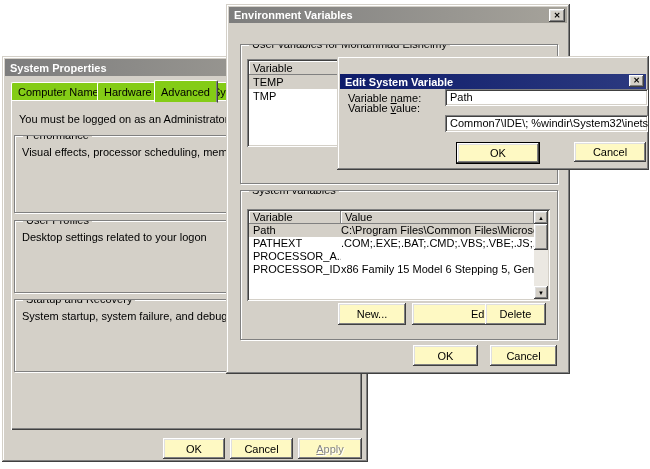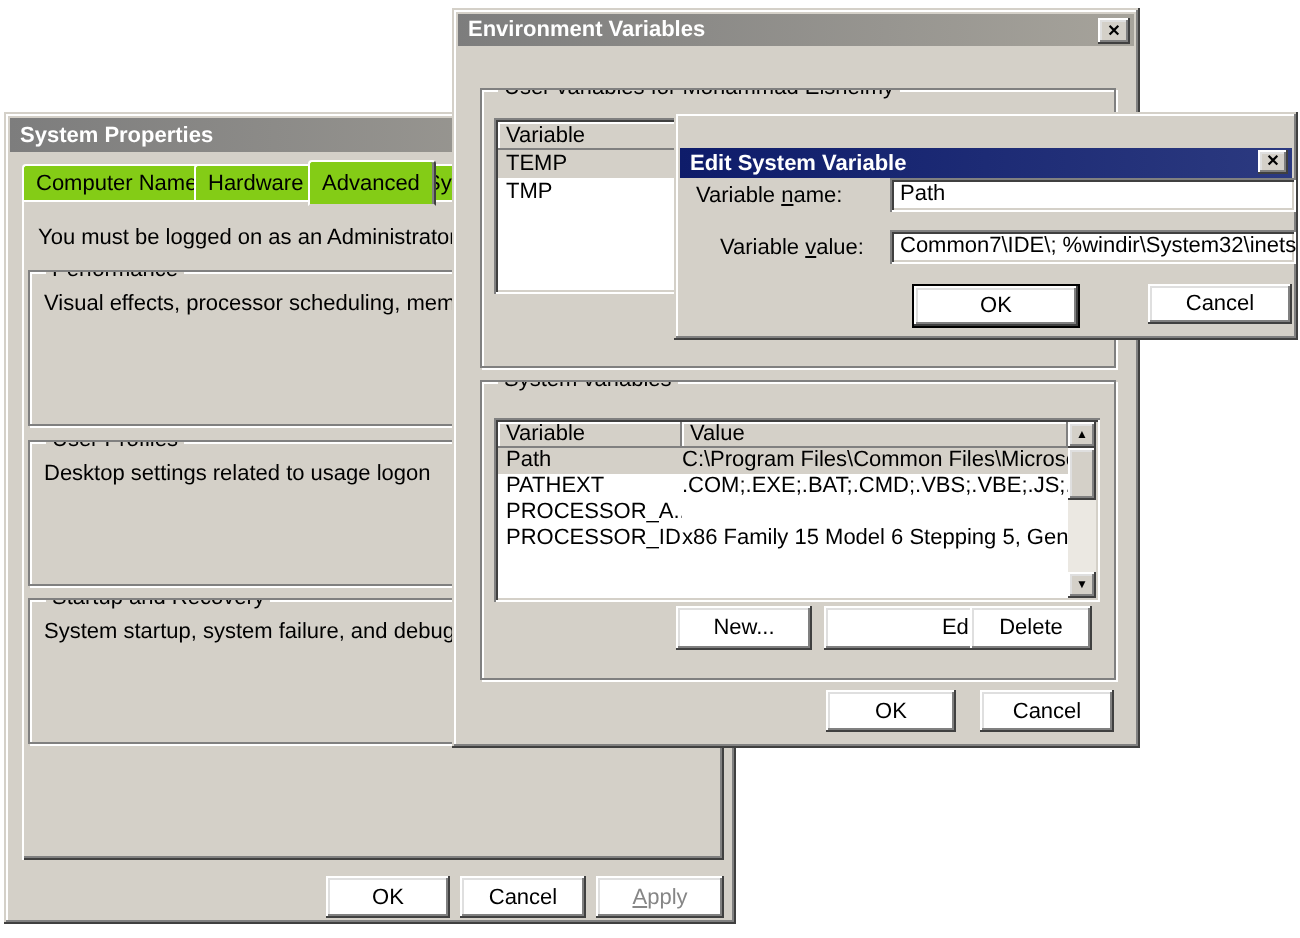--- a/index.html
+++ b/index.html
@@ -21,21 +21,21 @@
   .titlebar.inactive { background:linear-gradient(90deg,#7d7d7d,#a6a39b); }
   .titlebar.active   { background:linear-gradient(90deg,#0e1c6a,#2c3a80);margin-top:15px; }
   .xbtn {
     position:absolute; right:2px; top:2px; width:16px; height:13px;
     background:#d4d0c8; color:#000; font-size:8px; font-weight:bold;
     display:flex; align-items:center; justify-content:center; line-height:1;
     box-shadow: inset -1px -1px 0 #404040, inset 1px 1px 0 #ffffff,
                 inset -2px -2px 0 #808080, inset 2px 2px 0 #dfdfdf;
   }
   .btn {
-    position:absolute; background:#ffffff; white-space:nowrap;
+    position:absolute; background:#fef9c3; white-space:nowrap;
     display:flex; align-items:center; justify-content:center;
     box-shadow: inset -1px -1px 0 #404040, inset 1px 1px 0 #ffffff,
                 inset -2px -2px 0 #808080, inset 2px 2px 0 #dfdfdf;
   }
   .btn.default { border:1px solid #000; }
   .btn.disabled { color:#868686; text-shadow:1px 1px 0 #ffffff; }
   .group { position:absolute; border:1px solid #808080;
            box-shadow: inset 1px 1px 0 #ffffff, 1px 1px 0 #ffffff;
            white-space:nowrap; overflow:hidden; }
   .glabel { position:absolute; top:-7px; left:8px; background:#d4d0c8;
@@ -119,21 +119,21 @@
   <div class="tabpage" style="left:9px; top:44px; width:351px; height:330px;">
     <div class="lbl" style="left:8px; top:13px;">You must be logged on as an Administrator to make most of these changes.</div>
 
     <div class="group" style="left:3px; top:35px; width:342px; height:76px;">
       <span class="glabel">Performance</span>
       <span class="gdesc">Visual effects, processor scheduling, memory usage, and virtual memory</span>
     </div>
 
     <div class="group" style="left:3px; top:120px; width:342px; height:71px;">
       <span class="glabel">User Profiles</span>
-      <span class="gdesc">Desktop settings related to usage logon</span>
+      <span class="gdesc">Desktop settings related to your logon</span>
     </div>
 
     <div class="group" style="left:3px; top:199px; width:342px; height:71px;">
       <span class="glabel">Startup and Recovery</span>
       <span class="gdesc">System startup, system failure, and debugging</span>
     </div>
 
   </div>
 
   <div class="btn" style="left:161px; top:382px; width:62px; height:21px;">
@@ -229,21 +229,21 @@
   <div class="titlebar active" style="height:15px;">
     <span>Edit System Variable</span>
     <span class="xbtn" style="width:15px; height:12px; top:1px;">✕</span>
   </div>
 
   <div class="lbl" style="left:11px; top:36px;">
     <span>Variable </span><span class="u">n</span><span>ame:</span>
   </div>
   <div class="field" style="left:108px; top:33px; width:196px; height:15px;">Path</div>
 
-  <div class="lbl" style="left:11px; top:62px;margin-left:12px;">
+  <div class="lbl" style="left:11px; top:46px;">
     <span>Variable </span><span class="u">v</span><span>alue:</span>
   </div>
   <div class="field" style="left:108px; top:59px; width:196px; height:15px;">Common7\IDE\; %windir\System32\inetsrv</div>
 
   <div class="btn default" style="left:119px; top:86px; width:82px; height:20px;">
     <span>OK</span>
   </div>
   <div class="btn" style="left:237px; top:86px; width:72px; height:20px;">
     <span>Cancel</span>
   </div>

